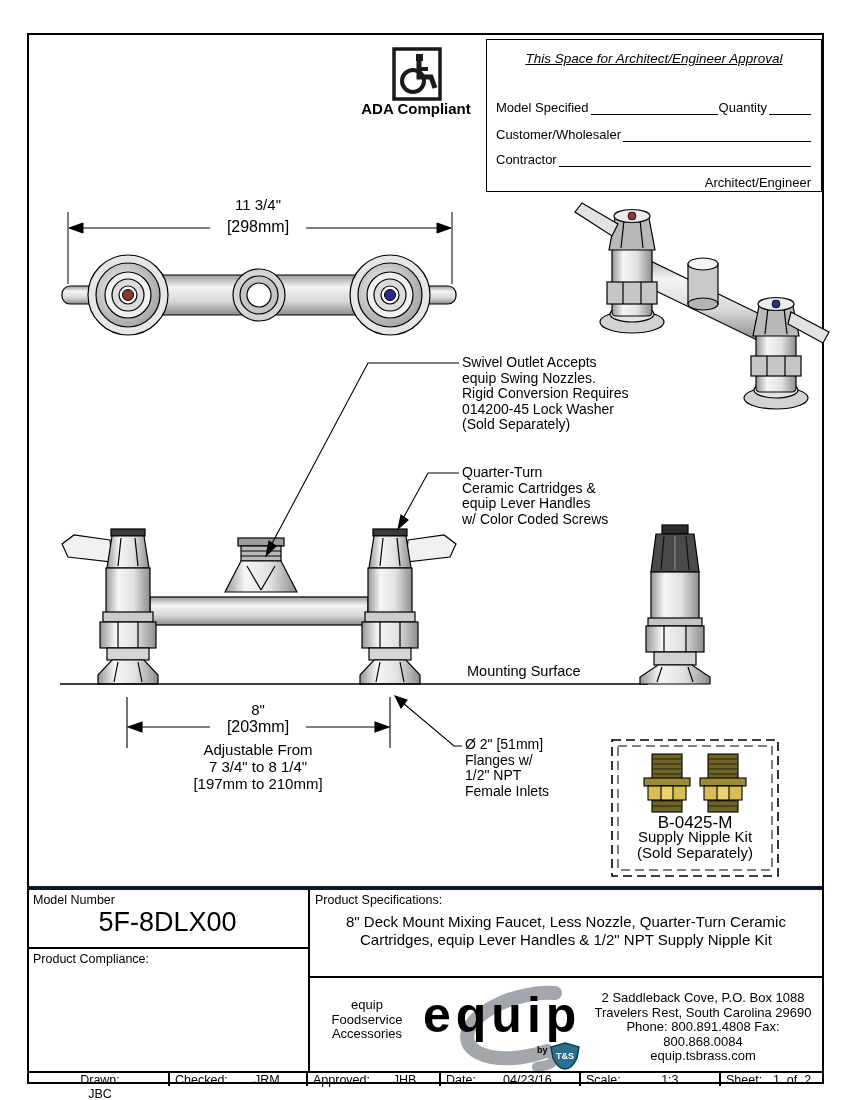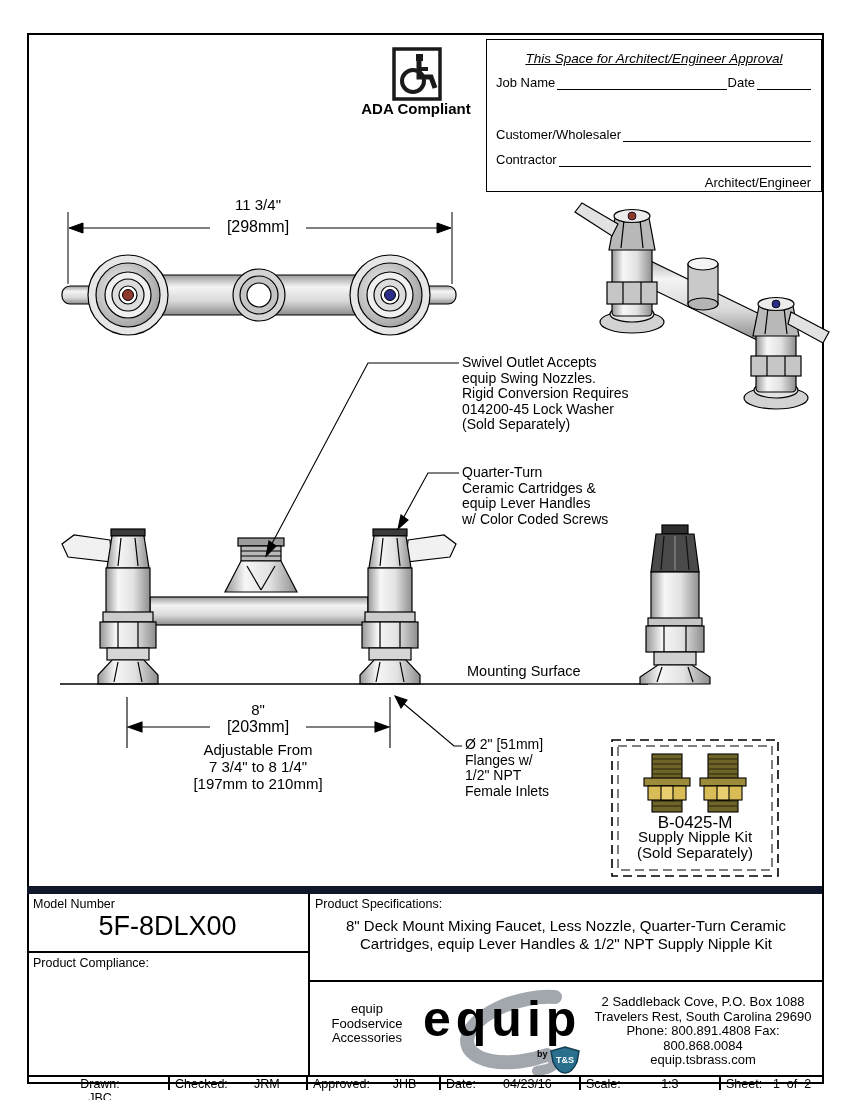--- a/index.html
+++ b/index.html
@@ -243,25 +243,25 @@
     <rect x="2" y="2" width="46" height="50" fill="#fff" stroke="#1a1a1a" stroke-width="3.5"></rect>
     <circle cx="21" cy="34" r="11" fill="none" stroke="#1a1a1a" stroke-width="4"></circle>
     <rect x="24" y="7" width="7" height="7" fill="#1a1a1a"></rect>
     <path d="M 27 14 L 27 30 L 39 30 L 43 41" fill="none" stroke="#1a1a1a" stroke-width="5"></path>
     <path d="M 27 22 L 36 22" stroke="#1a1a1a" stroke-width="4"></path>
   </svg>
   <div class="abs txt ctr" style="left:416px;top:101px;font-size:15px;font-weight:bold;">ADA Compliant</div>
 
   <div id="approval" class="abs" style="left:486px;top:39px;width:334px;height:151px;">
     <div class="title">This Space for Architect/Engineer Approval</div>
-    <div class="arow" style="top:35px;">
-      <span class="lbl">Job Name</span>
+    <div class="arow" style="top:60px;">
+      <span class="lbl">Model Specified</span>
       <span class="fill"></span>
-      <span class="lbl">Date</span>
-      <span class="fill w54"></span>
+      <span class="lbl">Quantity</span>
+      <span class="fill w42"></span>
     </div>
     <div class="arow" style="top:87px;">
       <span class="lbl">Customer/Wholesaler</span>
       <span class="fill"></span>
     </div>
     <div class="arow" style="top:112px;">
       <span class="lbl">Contractor</span>
       <span class="fill"></span>
     </div>
     <div class="arow" style="top:135px;flex-direction:column;">
@@ -300,21 +300,21 @@
     <div>Ø 2" [51mm]</div>
     <div>Flanges w/</div>
     <div>1/2" NPT</div>
     <div>Female Inlets</div>
   </div>
 
   <div class="abs txt ctr" style="left:695px;top:813px;font-size:17px;">B-0425-M</div>
   <div class="abs txt ctr" style="left:695px;top:829px;font-size:15px;">Supply Nipple Kit</div>
   <div class="abs txt ctr" style="left:695px;top:845px;font-size:15px;">(Sold Separately)</div>
 
-  <div class="abs" style="left:27px;top:886px;width:795px;height:194px;border-top:8px solid #0f172a;box-sizing:border-box;">
+  <div class="abs" style="left:27px;top:886px;width:795px;height:194px;border-top:4px solid #0f172a;box-sizing:border-box;">
 
     <div class="tb-line" style="left:281px;top:0;width:2px;height:181px;"></div>
     <div class="tb-line" style="left:0;top:57px;width:281px;height:2px;"></div>
     <div class="tb-line" style="left:281px;top:86px;width:514px;height:2px;"></div>
     <div class="tb-line" style="left:0;top:181px;width:795px;height:2px;"></div>
 
     <div class="abs cell-label" style="left:6px;top:3px;">Model Number</div>
     <div class="abs txt" style="left:0;top:17px;width:281px;text-align:center;font-size:27px;">5F-8DLX00</div>
 
     <div class="abs cell-label" style="left:6px;top:62px;">Product Compliance:</div>

